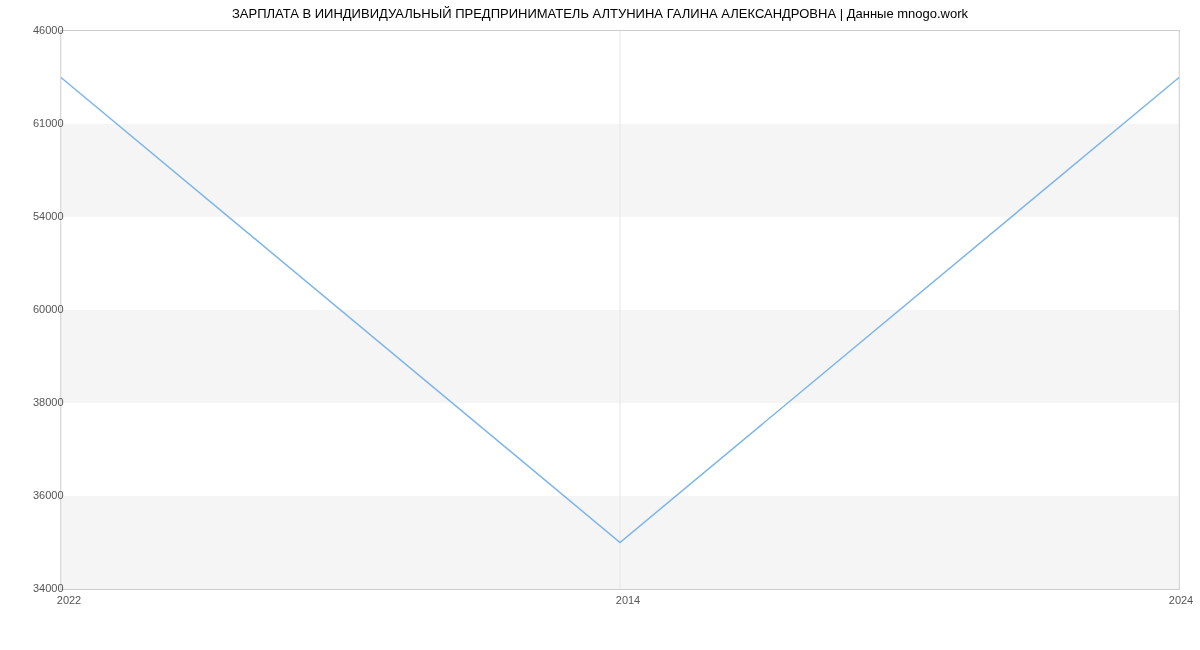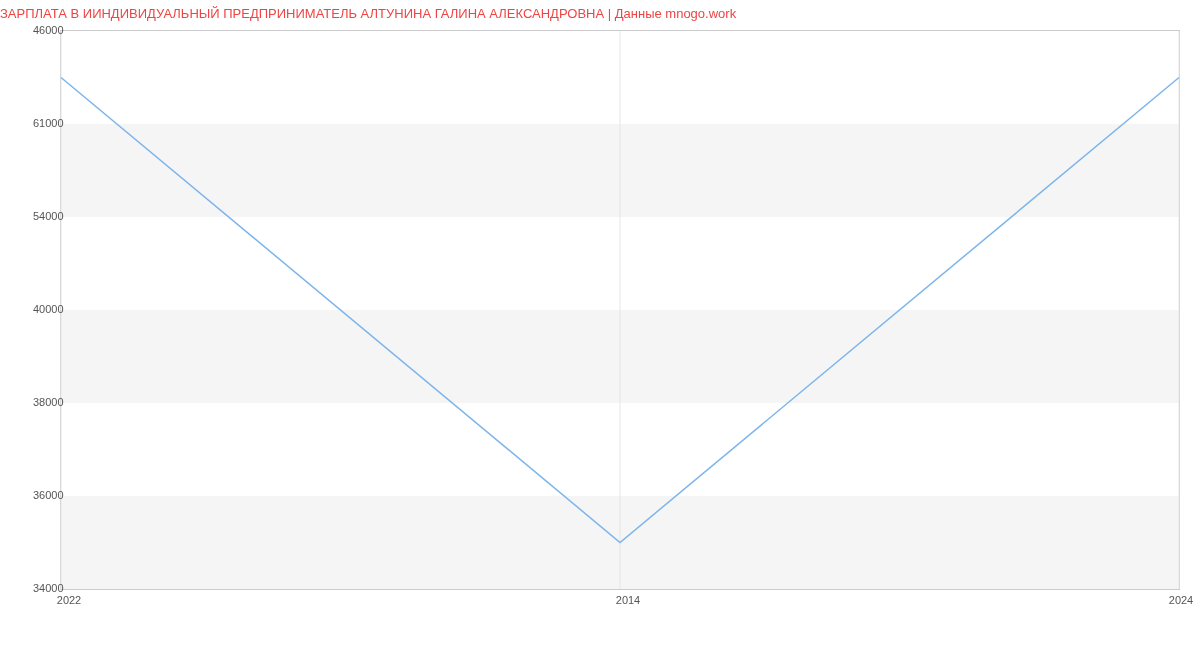--- a/index.html
+++ b/index.html
@@ -15,23 +15,23 @@
   .chart-wrap {
     position: relative;
     width: 1200px;
     height: 650px;
   }
   .title {
     position: absolute;
     top: 6px;
     left: 0;
     width: 1200px;
-    text-align: left;
+    text-align: center;
     font-size: 13px;
-    color: #ef4444;
+    color: #000000;
   }
   .plot {
     position: absolute;
     left: 60px;
     top: 30px;
     width: 1120px;
     height: 560px;
     border: 1px solid #ccc;
     box-sizing: border-box;
   }
@@ -86,21 +86,21 @@
         <line x1="559" x2="559" y1="0" y2="558" class="gridline"></line>
         <line x1="1118" x2="1118" y1="0" y2="558" class="gridline"></line>
         <path d="M0 46.5 L559 511.5 L1118 46.5" class="series-line" stroke="#7cb5ec"></path>
       </svg>
   </div>
 
   <div id="axis-labels">
       <div class="y-label" style="top: 588px;">34000</div>
       <div class="y-label" style="top: 495px;">36000</div>
       <div class="y-label" style="top: 402px;">38000</div>
-      <div class="y-label" style="top: 309px;">40000</div>
+      <div class="y-label" style="top: 309px;">60000</div>
       <div class="y-label" style="top: 216px;">54000</div>
       <div class="y-label" style="top: 123px;">61000</div>
       <div class="y-label" style="top: 30px;">46000</div>
       <div class="x-label" style="left: 60px;">2022</div>
       <div class="x-label" style="left: 619px;">2014</div>
       <div class="x-label" style="left: 1172px;">2024</div>
     </div>
 </div>
 
 </body></html>

